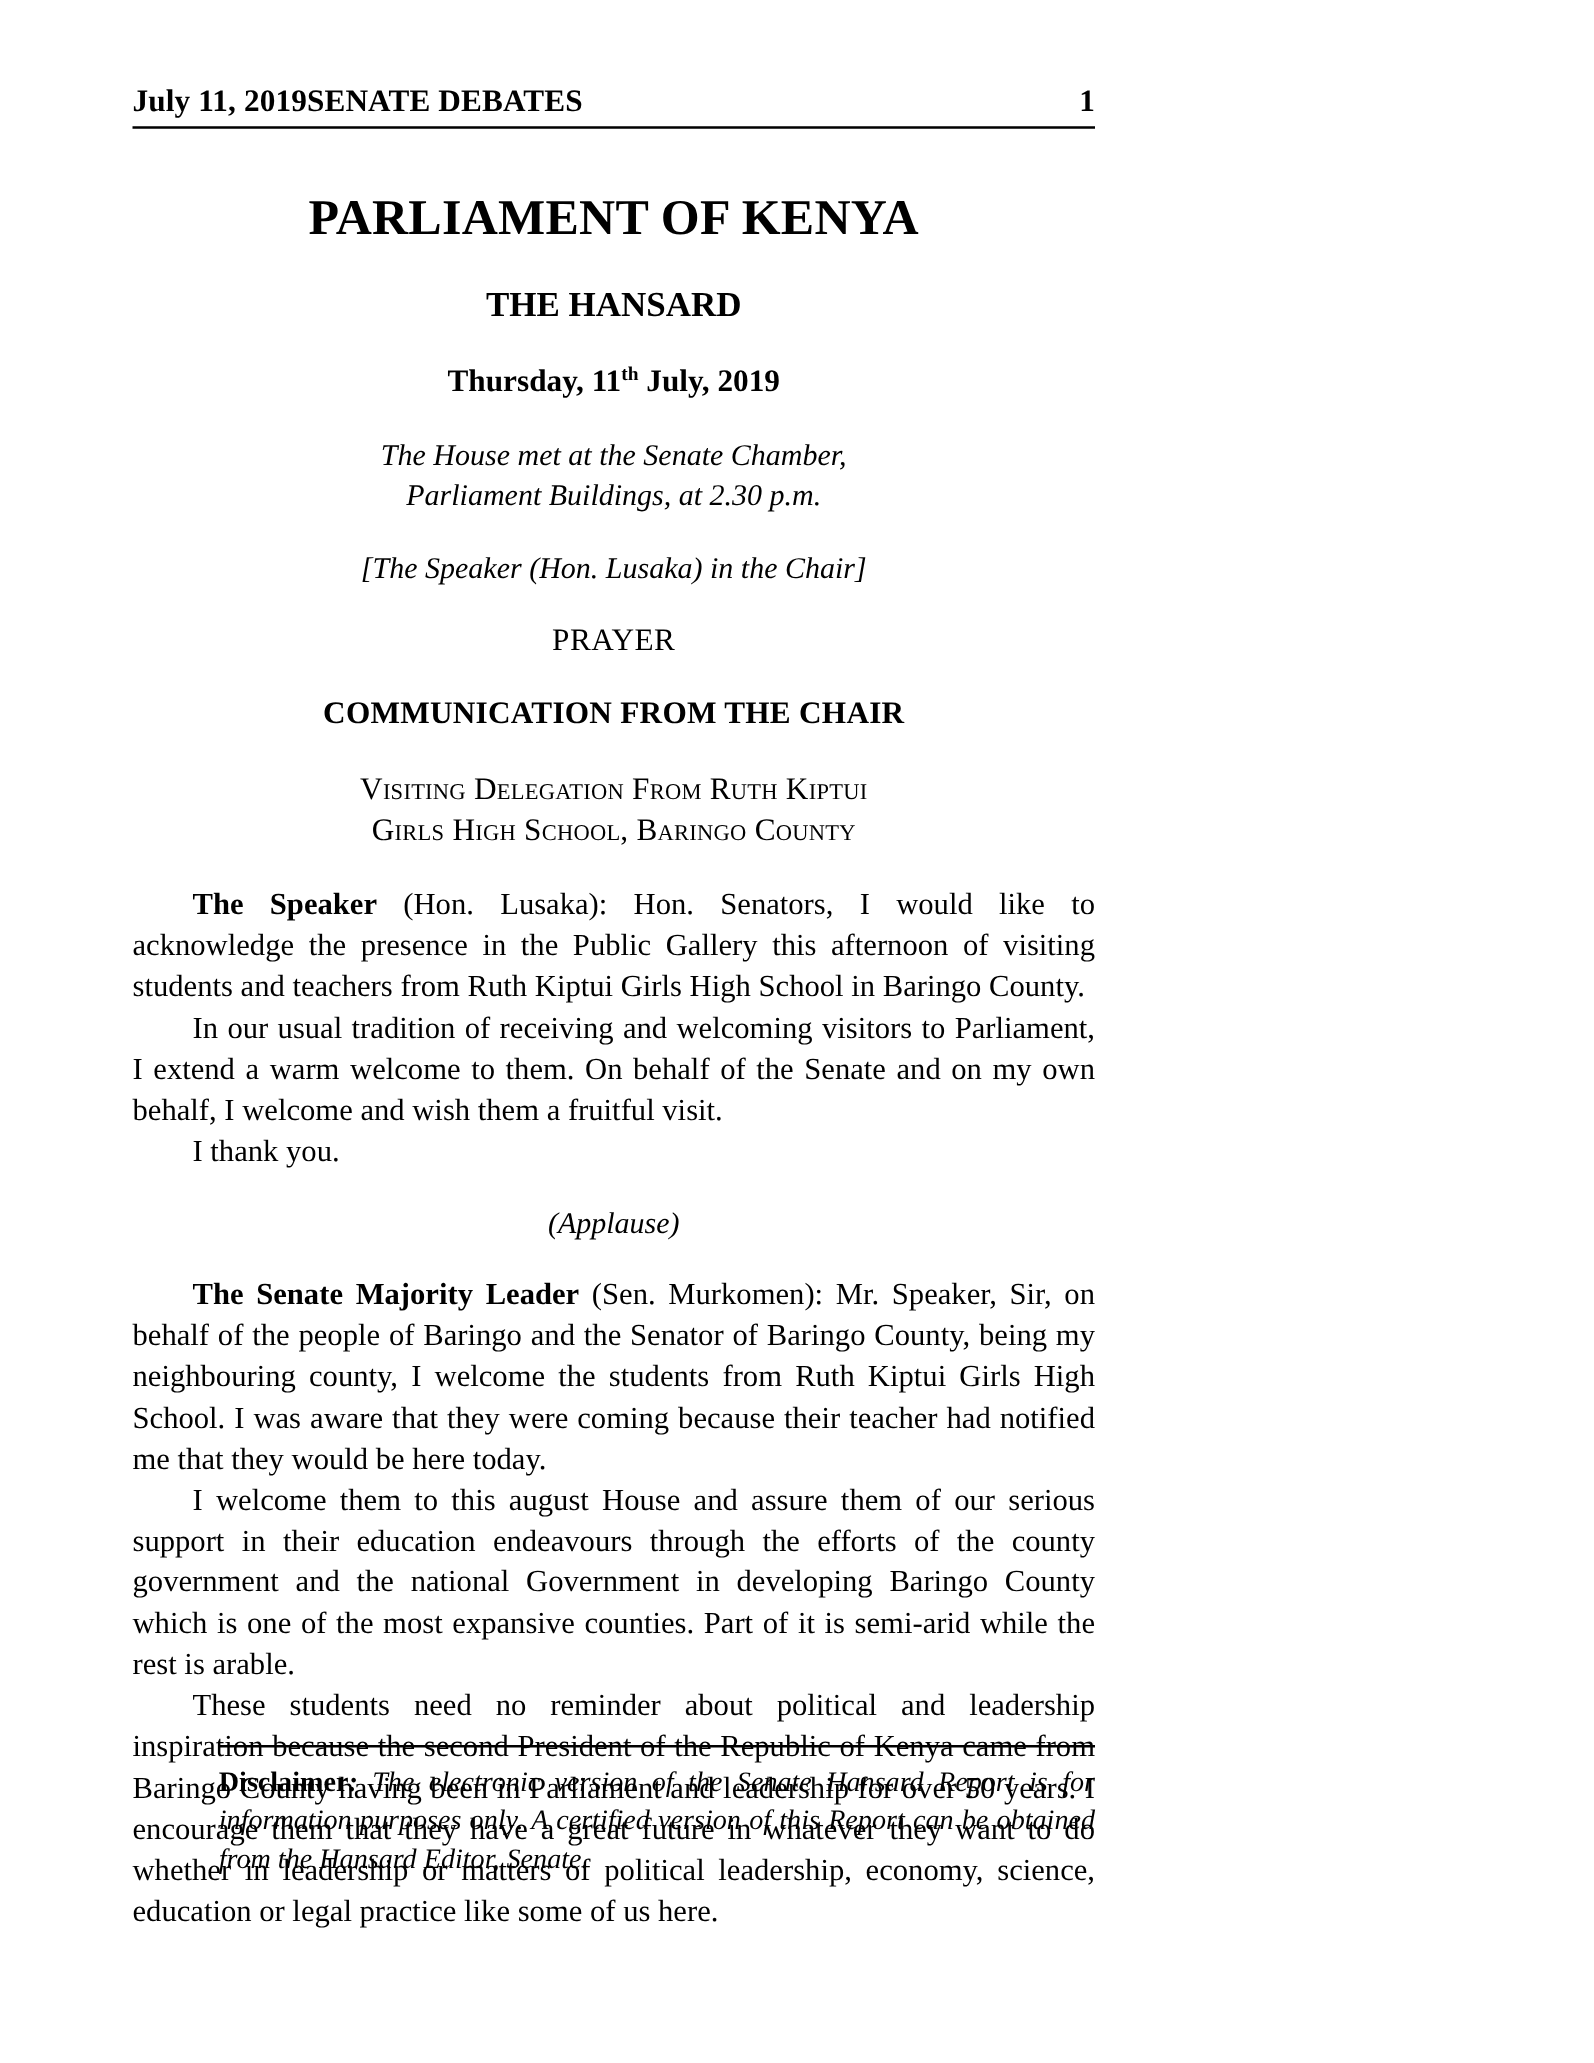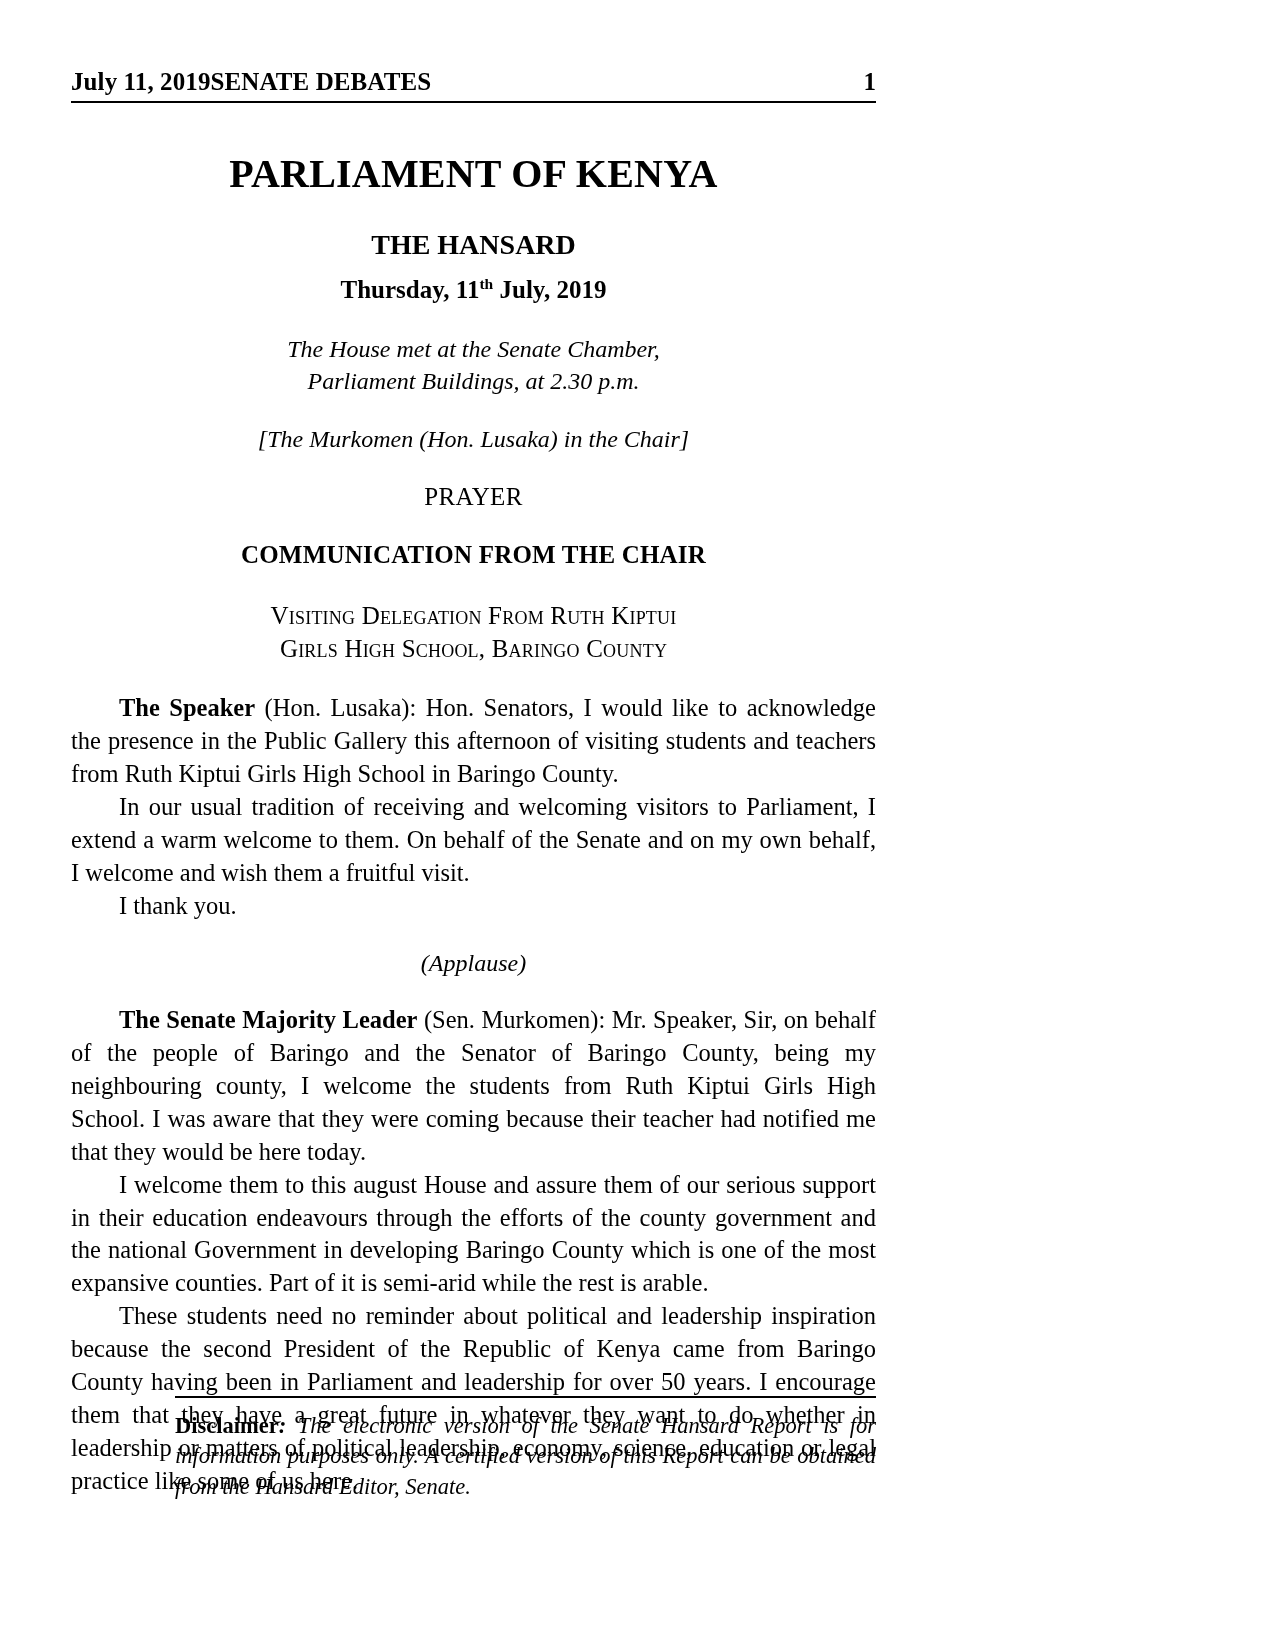--- a/index.html
+++ b/index.html
@@ -8,21 +8,21 @@
     background: #ffffff;
   }
   body {
     font-family: "Liberation Serif", "DejaVu Serif", serif;
     color: #000000;
   }
   .page {
     width: 1014px;
     height: 1650px;
     box-sizing: border-box;
-    padding: 68px 138px 0 71px;
+    padding: 68px 138px 0 106px;
     position: relative;
     background: #ffffff;
   }
 
   
   .running-head {
     display: flex;
     align-items: baseline;
     font-weight: bold;
     font-size: 25px;
@@ -55,21 +55,21 @@
   .doc-sub2 {
     text-align: center;
     font-weight: bold;
     font-size: 28px;
     margin-top: 32px;
   }
   .doc-date {
     text-align: center;
     font-weight: bold;
     font-size: 25px;
-    margin-top: 15px;
+    margin-top: 31px;
   }
   .doc-date sup {
     font-size: 0.62em;
     vertical-align: super;
     line-height: 0;
   }
 
   
   .stage {
     text-align: center;
@@ -172,21 +172,21 @@
 
   <div class="doc-date">
     <span>Thursday, 11</span><sup>th</sup><span> July, 2019</span>
   </div>
 
   <div class="stage">
     <div>The House met at the Senate Chamber,</div>
     <div>Parliament Buildings, at 2.30 p.m.</div>
   </div>
 
-  <div class="stage-chair">[The Murkomen (Hon. Lusaka) in the Chair]</div>
+  <div class="stage-chair">[The Speaker (Hon. Lusaka) in the Chair]</div>
 
   <div class="prayer">PRAYER</div>
 
   <div class="section-head">COMMUNICATION FROM THE CHAIR</div>
 
   <div class="subsection-head">
     <div>Visiting Delegation From Ruth Kiptui</div>
     <div>Girls High School, Baringo County</div>
   </div>
 

